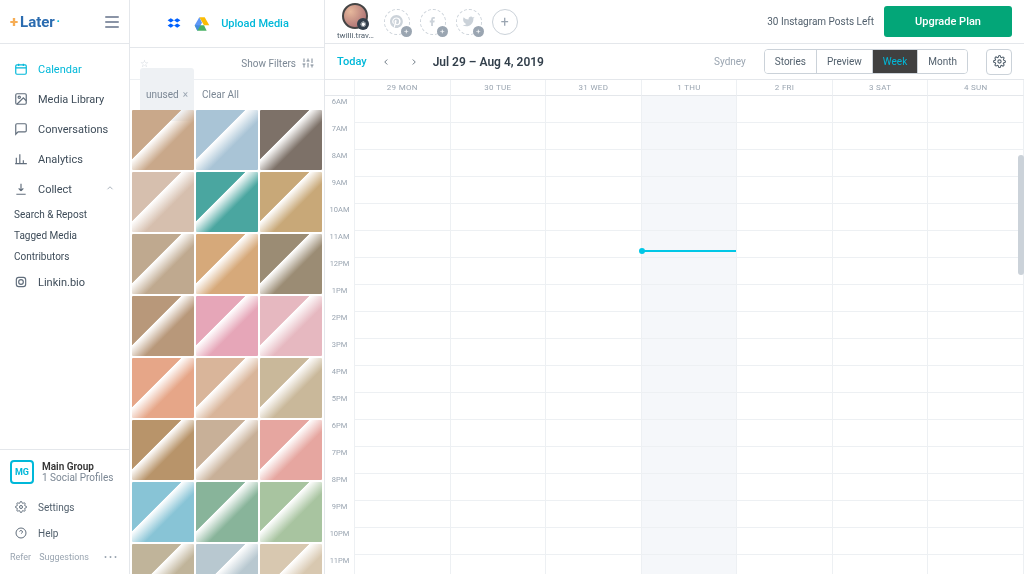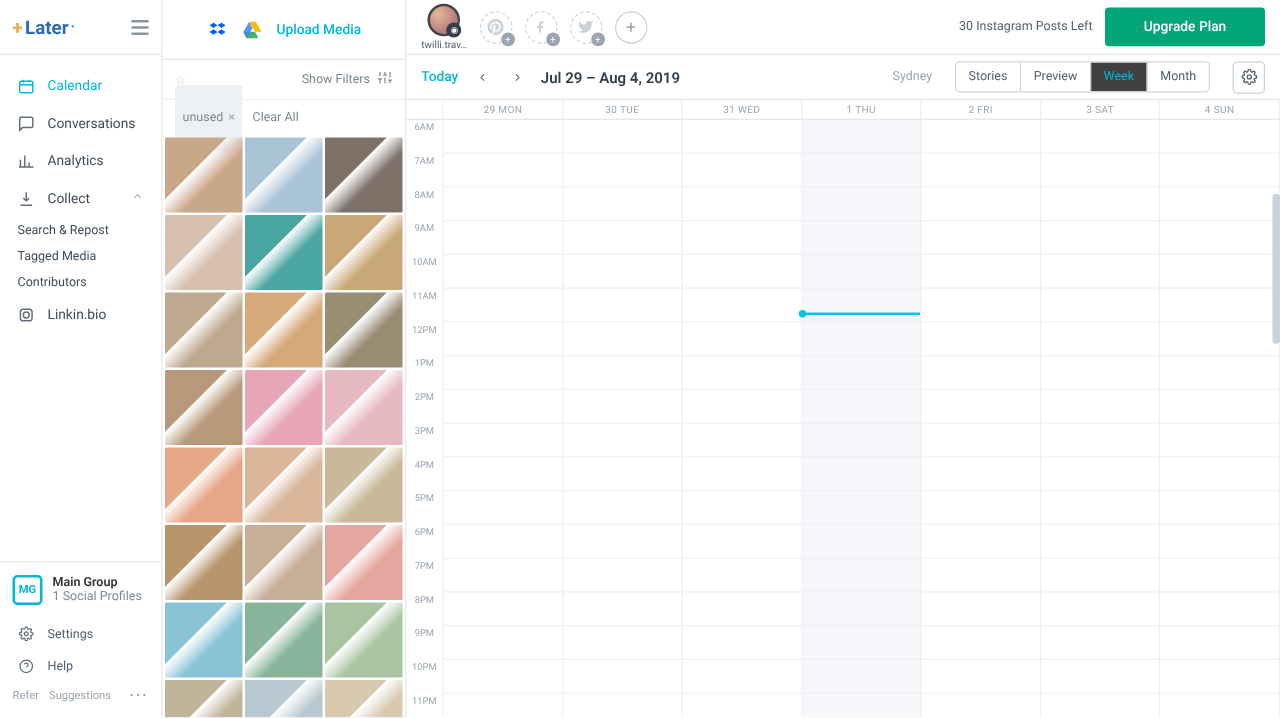--- a/index.html
+++ b/index.html
@@ -7,21 +7,21 @@
   .app { display: flex; width: 100%; height: 100%; }
 
   
   .sidebar { width: 130px; height: 100%; border-right: 1px solid #e4e7eb; display: flex; flex-direction: column; flex: 0 0 auto; }
   .sidebar-top { height: 44px; border-bottom: 1px solid #e4e7eb; display: flex; align-items: center; padding: 0 10px; gap: 8px; }
   .logo { font-size: 15px; font-weight: 700; color: #2b6cb0; display: flex; align-items: center; gap: 2px; }
   .logo .plus { color: #f6ad55; font-weight: 900; }
   .hamburger { margin-left: auto; display: flex; flex-direction: column; gap: 3px; cursor: pointer; }
   .hamburger span { width: 14px; height: 2px; background: #8a94a6; border-radius: 1px; }
   .nav { padding: 10px 0 6px 0; font-size: 11px; }
-  .nav-item { display: flex; gap: 10px; padding: 8px 14px; color: #3e4c59; cursor: pointer; }
+  .nav-item { display: flex; align-items: center; gap: 10px; padding: 8px 14px; color: #3e4c59; cursor: pointer; }
   .nav-item.active { color: #00b8d9; }
   .nav-item .chev { margin-left: auto; color: #9aa5b1; }
   .sub-item { padding: 5px 14px 5px 14px; font-size: 10px; color: #3e4c59; cursor: pointer; }
   .nav-icon { width: 14px; height: 14px; display: inline-flex; align-items: center; justify-content: center; color: #616e7c; }
   .nav-item.active .nav-icon { color: #00b8d9; }
   .sidebar-bottom { margin-top: auto; border-top: 1px solid #e4e7eb; font-size: 10px; padding-bottom: 6px; }
   .group-row { display: flex; gap: 8px; align-items: center; padding: 10px 10px; }
   .group-badge { width: 24px; height: 24px; border: 2px solid #00b8d9; color: #00b8d9; border-radius: 4px; display: flex; align-items: center; justify-content: center; font-size: 9px; font-weight: 700; }
   .settings-row { display: flex; align-items: center; gap: 10px; padding: 6px 14px; color: #52606d; cursor: pointer; }
   .refer-row { display: flex; align-items: center; gap: 8px; padding: 6px 10px; color: #9aa5b1; font-size: 9px; }
@@ -104,20 +104,30 @@
     </div>
     <div class="nav">
       <div class="nav-item active">
         <span class="nav-icon">
             <svg width="14" height="14" viewBox="0 0 24 24" fill="none" stroke="currentColor" stroke-width="2">
               <rect x="3" y="5" width="18" height="16" rx="2"></rect>
               <path d="M3 10h18M8 3v4M16 3v4"></path>
             </svg>
           </span>
         <span>Calendar</span>
+      </div>
+      <div class="nav-item">
+        <span class="nav-icon">
+            <svg width="14" height="14" viewBox="0 0 24 24" fill="none" stroke="currentColor" stroke-width="2">
+              <rect x="3" y="3" width="18" height="18" rx="2"></rect>
+              <circle cx="9" cy="9" r="2"></circle>
+              <path d="M21 15l-5-5L5 21"></path>
+            </svg>
+          </span>
+        <span>Media Library</span>
       </div>
       <div class="nav-item">
         <span class="nav-icon">
             <svg width="14" height="14" viewBox="0 0 24 24" fill="none" stroke="currentColor" stroke-width="2">
               <path d="M21 15a2 2 0 0 1-2 2H7l-4 4V5a2 2 0 0 1 2-2h14a2 2 0 0 1 2 2z"></path>
             </svg>
           </span>
         <span>Conversations</span>
       </div>
       <div class="nav-item">

